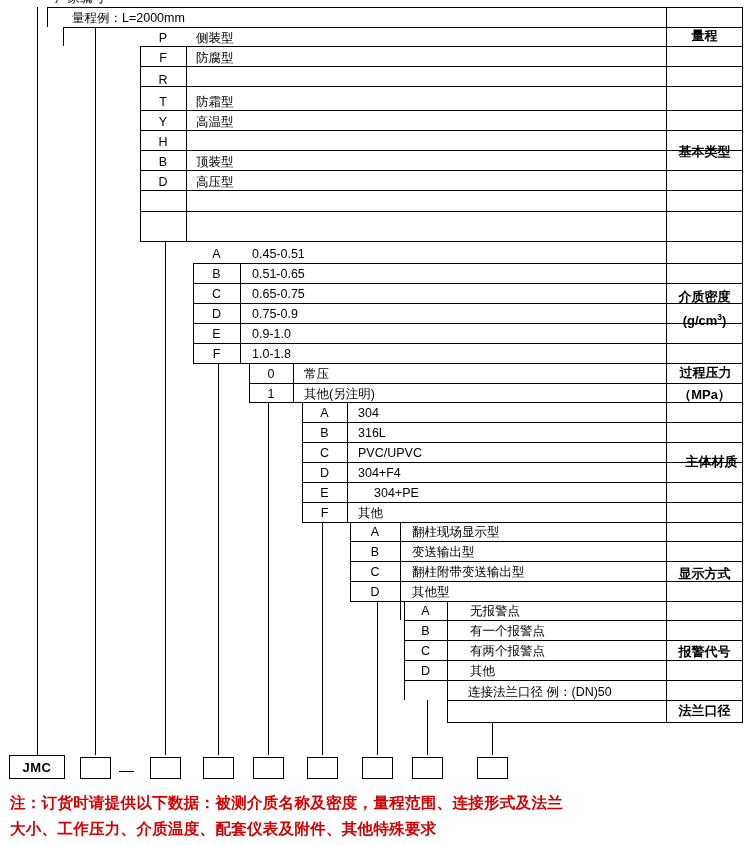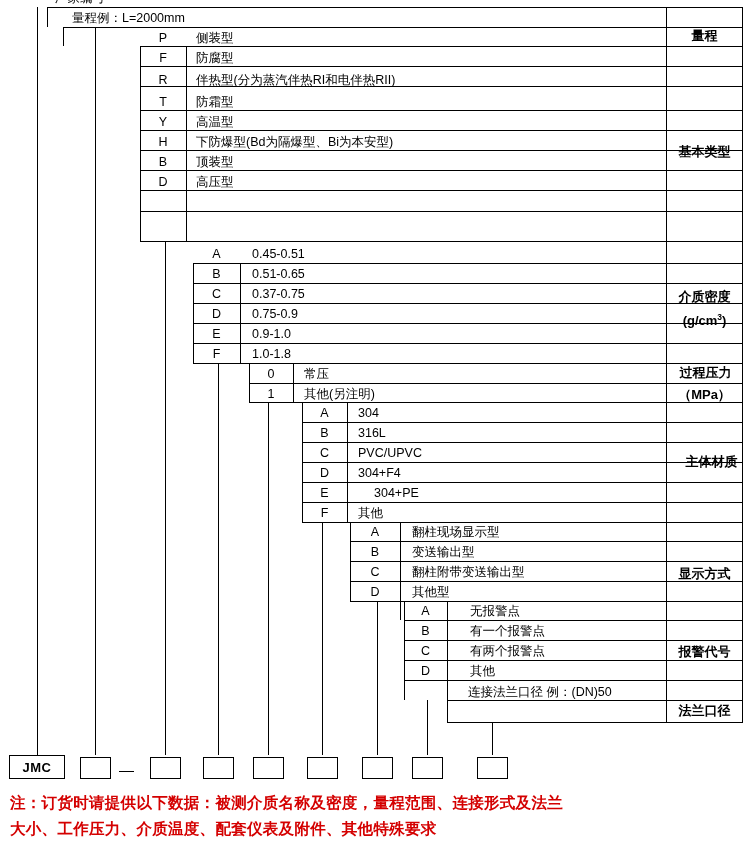--- a/index.html
+++ b/index.html
@@ -165,38 +165,36 @@
   <div class="rowlabel" style="left:666px;top:453px;width:91px;">主体材质</div>
   <div class="rowlabel" style="left:666px;top:565px;width:77px;">显示方式</div>
   <div class="rowlabel" style="left:666px;top:643px;width:77px;">报警代号</div>
   <div class="rowlabel" style="left:666px;top:702px;width:77px;">法兰口径</div>
 
   <div class="code" style="left:140px;top:28px;width:46px;">P</div>
   <div class="cell" style="left:196px;top:28px;">侧装型</div>
   <div class="code" style="left:140px;top:48px;width:46px;">F</div>
   <div class="cell" style="left:196px;top:48px;">防腐型</div>
   <div class="code" style="left:140px;top:70px;width:46px;">R</div>
-  <div class="cell" style="left:196px;top:70px;">伴热型(分为蒸汽伴热RI和电伴热RII)</div>
   <div class="code" style="left:140px;top:92px;width:46px;">T</div>
   <div class="cell" style="left:196px;top:92px;">防霜型</div>
   <div class="code" style="left:140px;top:112px;width:46px;">Y</div>
   <div class="cell" style="left:196px;top:112px;">高温型</div>
   <div class="code" style="left:140px;top:132px;width:46px;">H</div>
-  <div class="cell" style="left:196px;top:132px;">下防爆型(Bd为隔爆型、Bi为本安型)</div>
   <div class="code" style="left:140px;top:152px;width:46px;">B</div>
   <div class="cell" style="left:196px;top:152px;">顶装型</div>
   <div class="code" style="left:140px;top:172px;width:46px;">D</div>
   <div class="cell" style="left:196px;top:172px;">高压型</div>
 
   <div class="code" style="left:193px;top:244px;width:47px;">A</div>
   <div class="cell" style="left:252px;top:244px;">0.45-0.51</div>
   <div class="code" style="left:193px;top:264px;width:47px;">B</div>
   <div class="cell" style="left:252px;top:264px;">0.51-0.65</div>
   <div class="code" style="left:193px;top:284px;width:47px;">C</div>
-  <div class="cell" style="left:252px;top:284px;">0.37-0.75</div>
+  <div class="cell" style="left:252px;top:284px;">0.65-0.75</div>
   <div class="code" style="left:193px;top:304px;width:47px;">D</div>
   <div class="cell" style="left:252px;top:304px;">0.75-0.9</div>
   <div class="code" style="left:193px;top:324px;width:47px;">E</div>
   <div class="cell" style="left:252px;top:324px;">0.9-1.0</div>
   <div class="code" style="left:193px;top:344px;width:47px;">F</div>
   <div class="cell" style="left:252px;top:344px;">1.0-1.8</div>
 
   <div class="code" style="left:249px;top:364px;width:44px;">0</div>
   <div class="cell" style="left:304px;top:364px;">常压</div>
   <div class="code" style="left:249px;top:384px;width:44px;">1</div>

